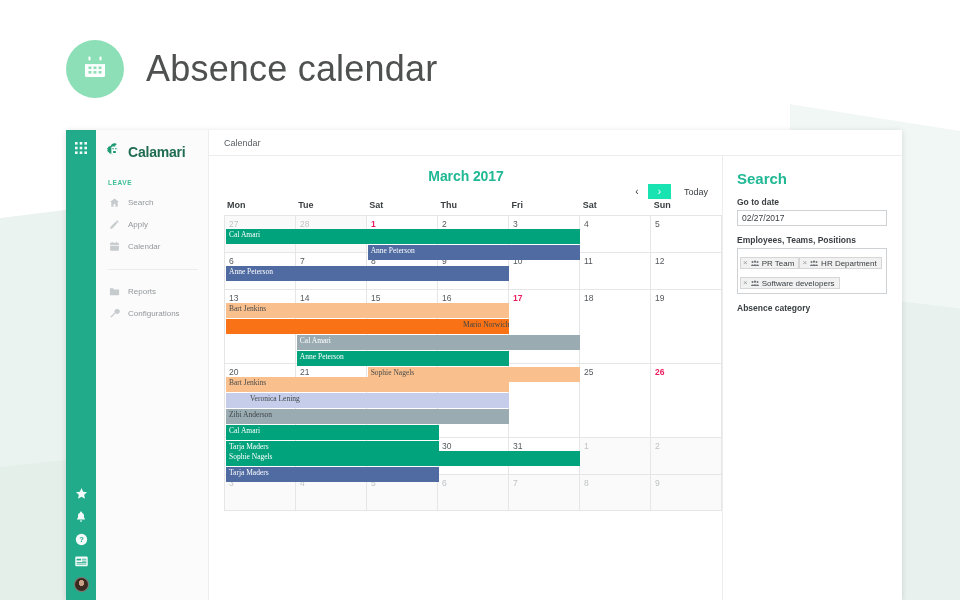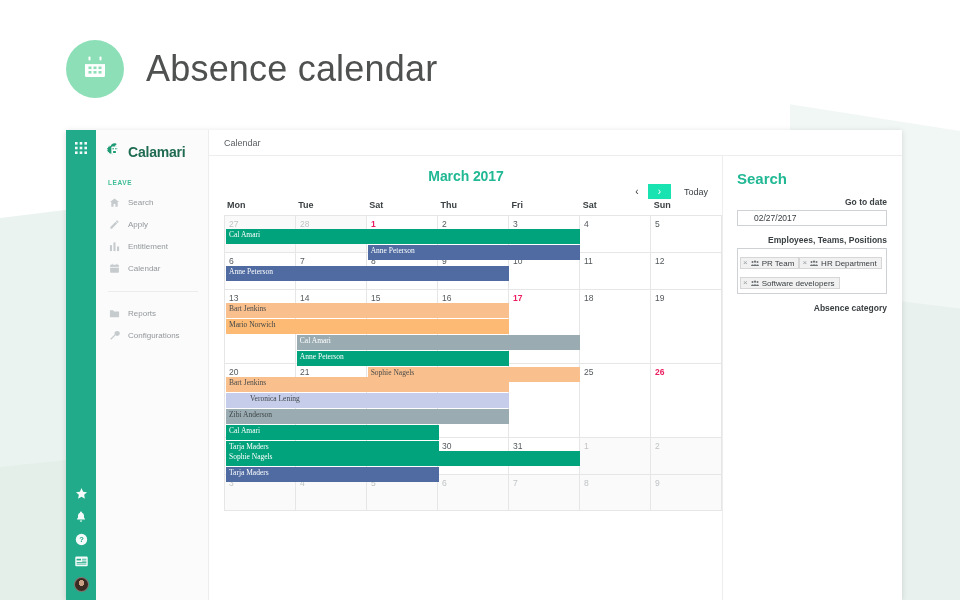--- a/index.html
+++ b/index.html
@@ -240,28 +240,27 @@
   }
 
   
   .search-title {
     font-size: 15px; color: #21b894; font-weight: bold;
     margin-bottom: 10px;
   }
   .field-label {
     font-size: 8.5px; color: #3b4043; font-weight: bold;
     margin-bottom: 3px;
-    text-align: right;
   }
   .text-input {
     width: 100%; height: 16px;
     border: 1px solid #cfd2d4;
     background: #fff;
     font-size: 8.5px; color: #3b4043;
-    padding: 0 16px;
+    padding: 0 4px;
     line-height: 14px;
     margin-bottom: 9px;
     font-family: "Liberation Sans", sans-serif;
   }
   .text-input.placeholder { color: #b9bdc0; }
   .tag-box {
     width: 100%;
     border: 1px solid #cfd2d4;
     background: #fff;
     padding: 2px 2px 2px 2px;
@@ -389,30 +388,20 @@
       <span class="nav-ico">
         <svg width="11" height="11" viewBox="0 0 24 24" fill="#c6cbce">
             <path d="M3 17.5V21h3.5L18 9.5 14.5 6 3 17.5zM20.7 7.3a1.2 1.2 0 000-1.7l-2.3-2.3a1.2 1.2 0 00-1.7 0l-1.6 1.6L19.1 8.9z"></path>
           </svg>
       </span>
       <span class="nav-label">Apply</span>
     </div>
     <div class="nav-item">
       <span class="nav-ico">
         <svg width="11" height="11" viewBox="0 0 24 24" fill="#c6cbce">
-            <rect x="2" y="9" width="4.5" height="13"></rect>
-            <rect x="9.7" y="3" width="4.5" height="19"></rect>
-            <rect x="17.5" y="12" width="4.5" height="10"></rect>
-          </svg>
-      </span>
-      <span class="nav-label">Entitlement</span>
-    </div>
-    <div class="nav-item">
-      <span class="nav-ico">
-        <svg width="11" height="11" viewBox="0 0 24 24" fill="#c6cbce">
             <rect x="2.5" y="4" width="19" height="17" rx="1.5"></rect>
             <rect x="2.5" y="8.5" width="19" height="1.6" fill="#ffffff"></rect>
             <rect x="6" y="1.6" width="2" height="4" rx="0.8"></rect>
             <rect x="16" y="1.6" width="2" height="4" rx="0.8"></rect>
           </svg>
       </span>
       <span class="nav-label">Calendar</span>
     </div>
 
     <div class="nav-divider"></div>
@@ -535,21 +524,21 @@
                   <div class="daynum special">17</div>
                 </div>
                 <div class="daycell">
                   <div class="daynum">18</div>
                 </div>
                 <div class="daycell">
                   <div class="daynum">19</div>
                 </div>
                 <div class="events">
                   <div class="evt" style="background: rgb(249, 192, 141); color: rgb(74, 74, 74); margin-left: 0%; width: 57.1429%;">Bart Jenkins</div>
-                  <div class="evt" style="background: #fdba74; color: rgb(62, 69, 71); margin-left: 0%; width: 57.1429%;">Mario Norwich</div>
+                  <div class="evt" style="background: #f97316; color: rgb(62, 69, 71); margin-left: 0%; width: 57.1429%; text-align: right;">Mario Norwich</div>
                   <div class="evt" style="background: rgb(154, 172, 178); color: rgb(255, 255, 255); margin-left: 14.2857%; width: 57.1429%;">Cal Amari</div>
                   <div class="evt" style="background: rgb(0, 163, 123); color: rgb(255, 255, 255); margin-left: 14.2857%; width: 42.8571%;">Anne Peterson</div>
                   <div class="evt" style="background: rgb(249, 192, 141); color: rgb(74, 74, 74); margin-left: 28.5714%; width: 42.8571%;">Sophie Nagels</div>
                 </div>
               </div>
               <div class="week week-tall">
                 <div class="daycell">
                   <div class="daynum">20</div>
                 </div>
                 <div class="daycell">

